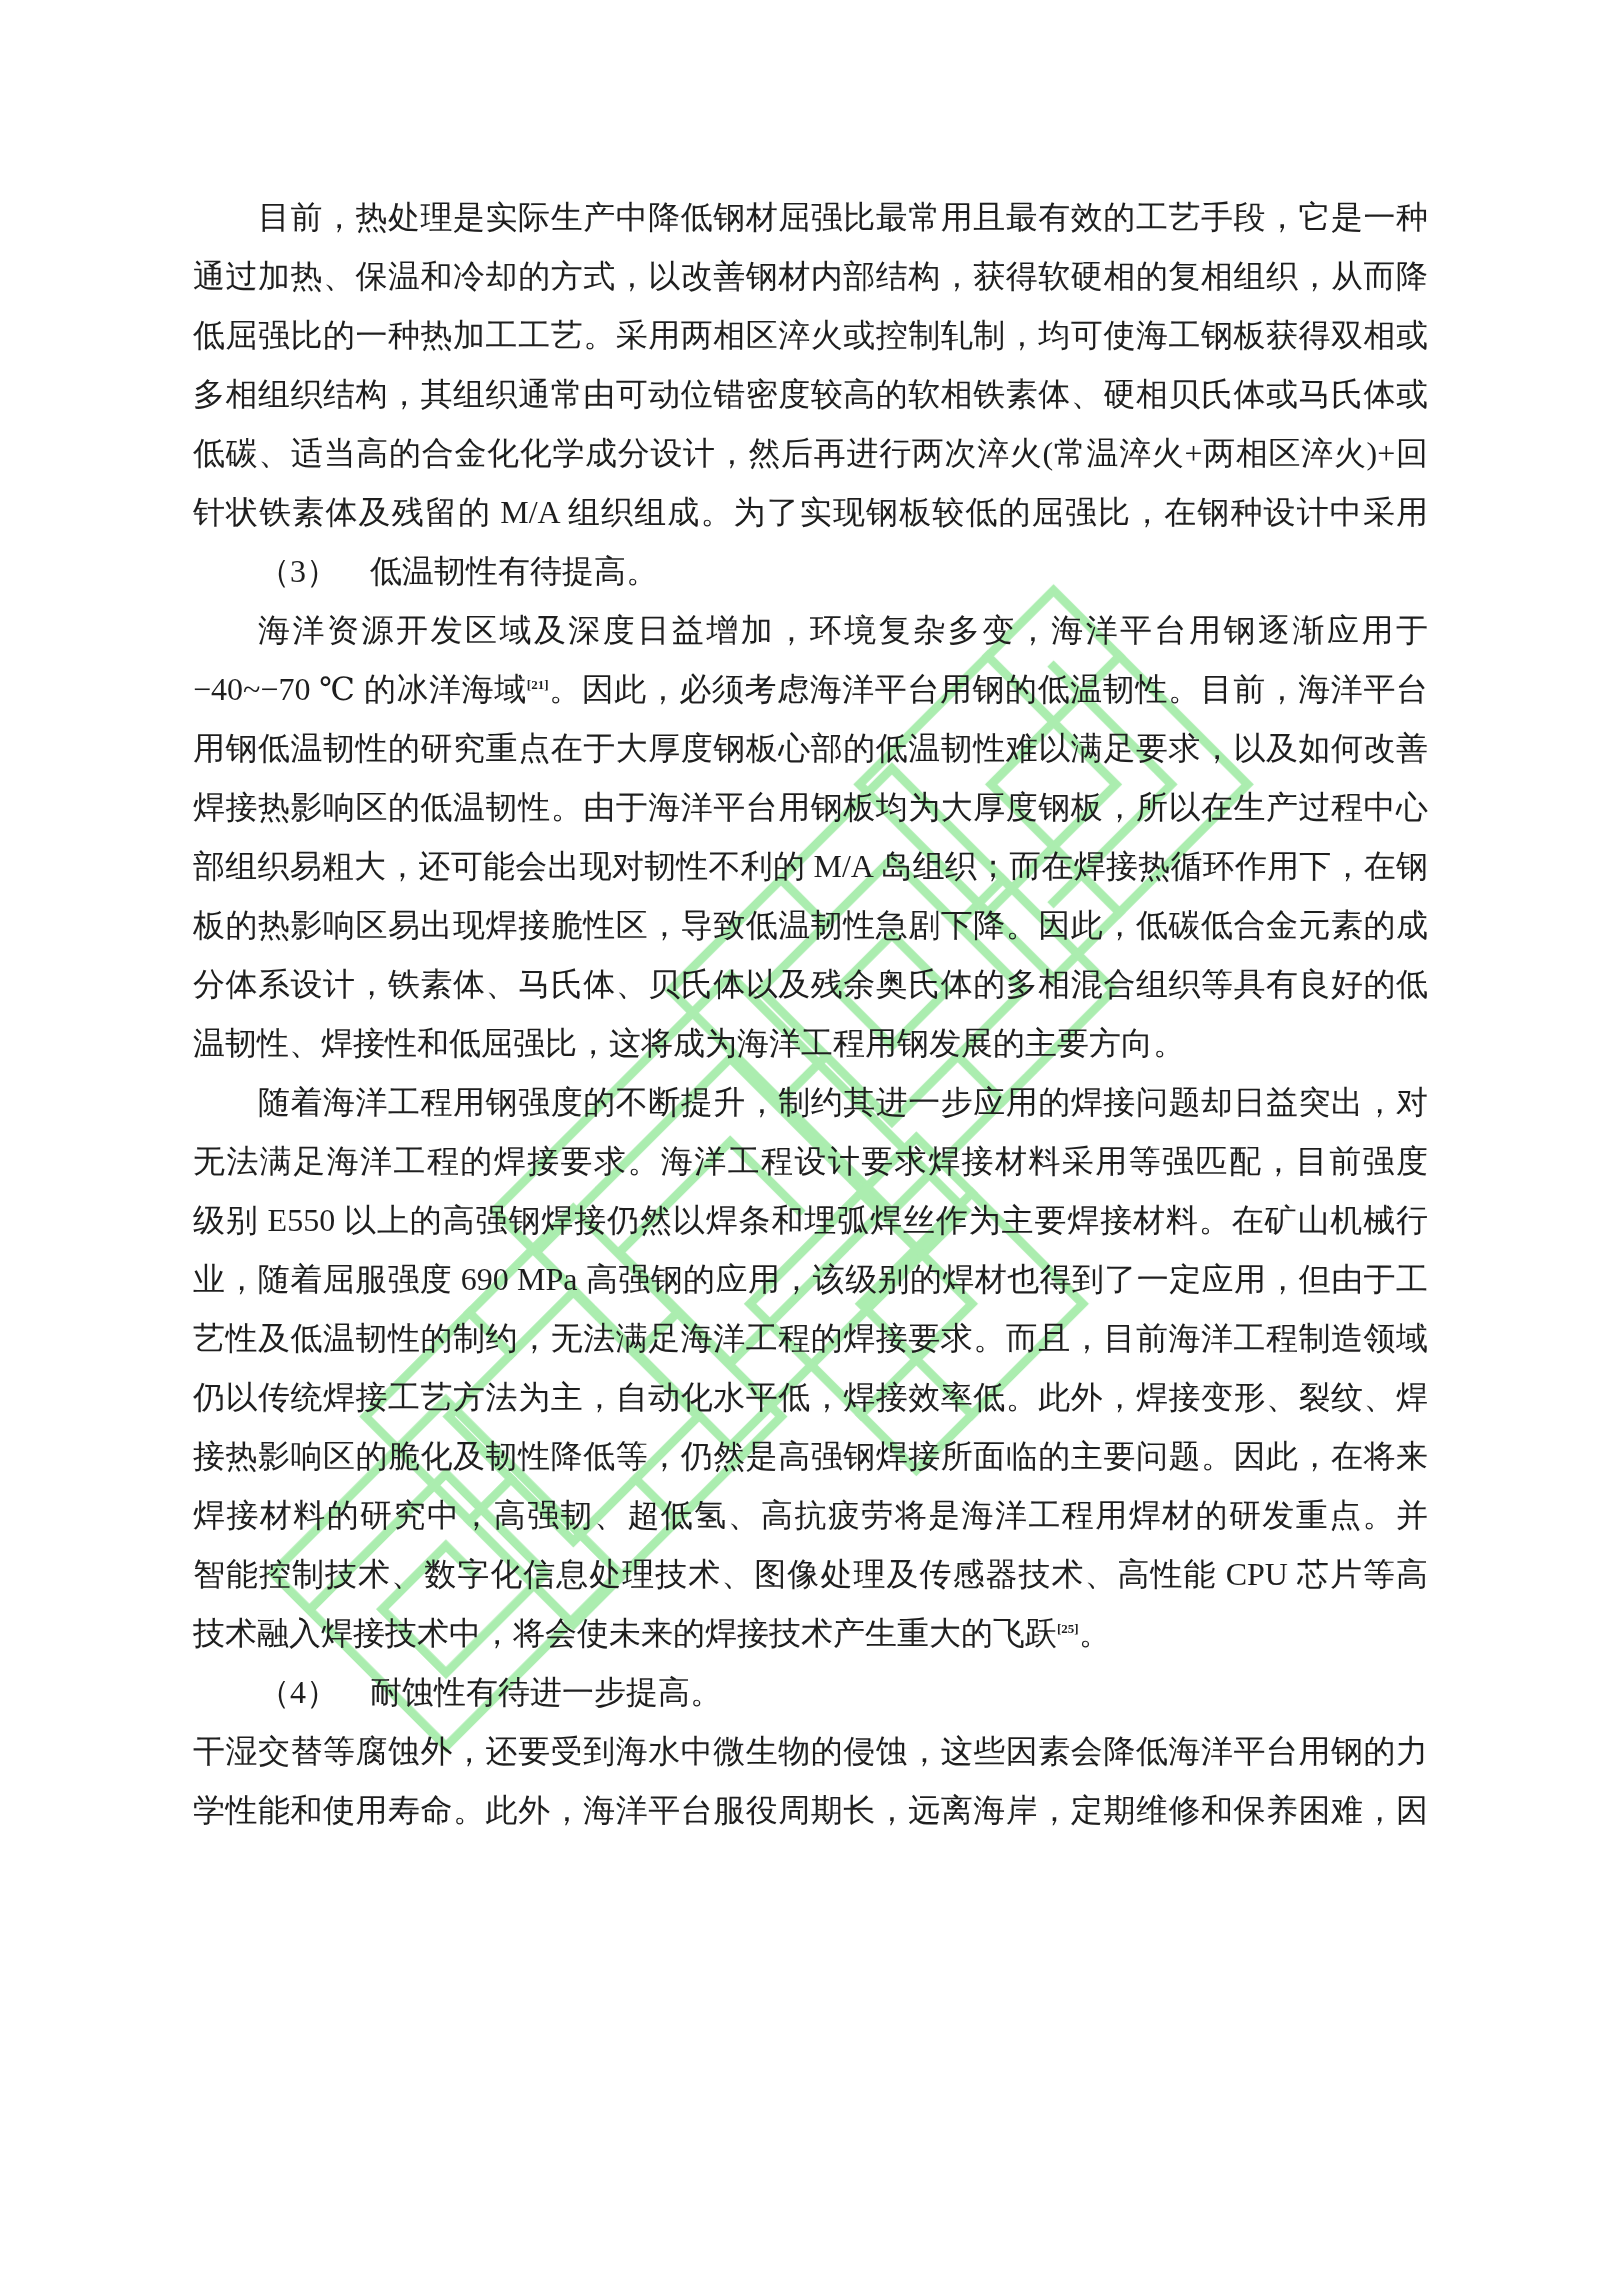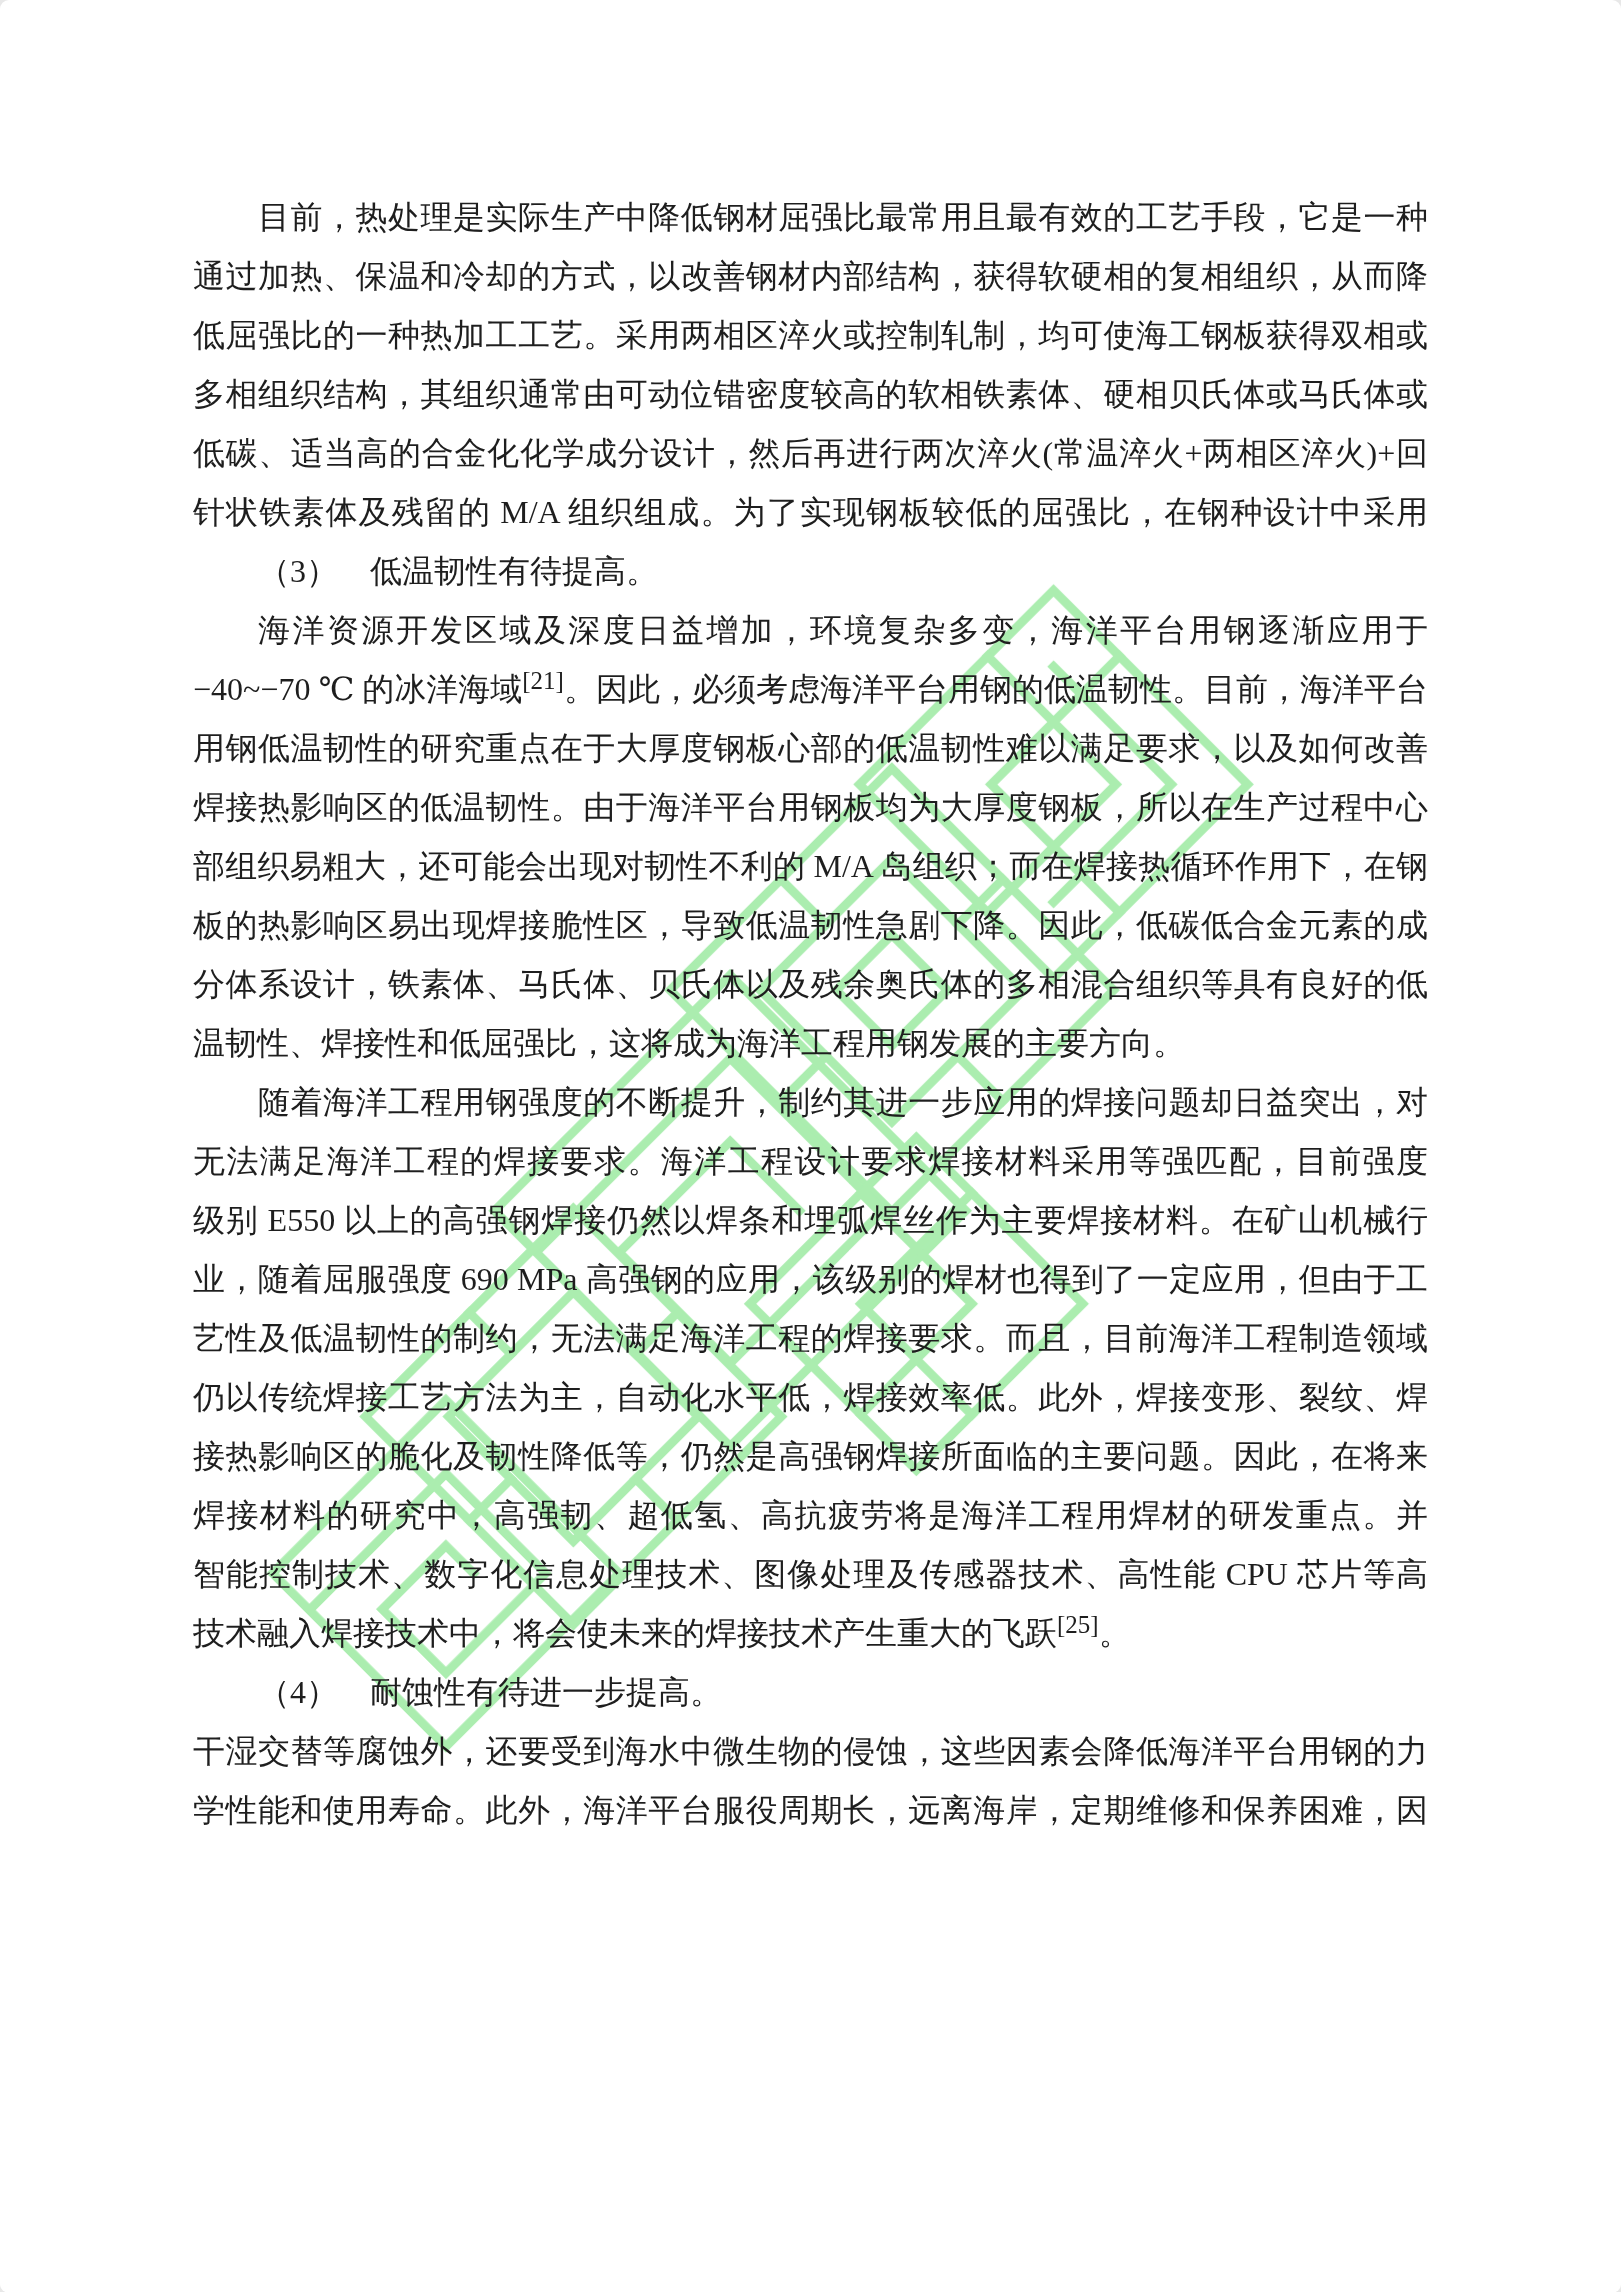--- a/index.html
+++ b/index.html
@@ -4,21 +4,20 @@
 <style>
   html,body { margin:0; padding:0; background:#e8e8e8; }
   .page {
     position: relative;
     width: 1621px;
     height: 2293px;
     margin: 0 auto;
     background: #ffffff;
     overflow: hidden;
     font-family: "Liberation Serif", "DejaVu Serif", serif;
-    border-radius: 9px;
   }
   .watermark {
     position: absolute;
     left: 0; top: 0;
     width: 1621px;
     height: 2293px;
     z-index: 0;
     pointer-events: none;
   }
   .textblock {
@@ -34,21 +33,21 @@
   .t-line {
     height: 59px;
     line-height: 59px;
     overflow: hidden;
     text-align: justify;
     text-align-last: justify;
     white-space: normal;
   }
   .t-first { text-indent: 65px; }
   .t-end   { text-align: left; text-align-last: left; }
-  .t-line sup { font-size: 25px; line-height: 0; vertical-align: 10.8px; letter-spacing: 0; }
+  .t-line sup { font-size: 13px; line-height: 0; vertical-align: 10.8px; letter-spacing: 0; font-weight: bold; }
 </style>
 </head>
 <body>
 
 <div class="page">
 
   <svg class="watermark" viewBox="0 0 1654 2339" xmlns="http://www.w3.org/2000/svg">
     <g stroke="#8fe795" fill="none" stroke-width="9" opacity="0.75" stroke-linejoin="miter" stroke-linecap="square">
 
       <g transform="translate(1075,800) rotate(45)">

